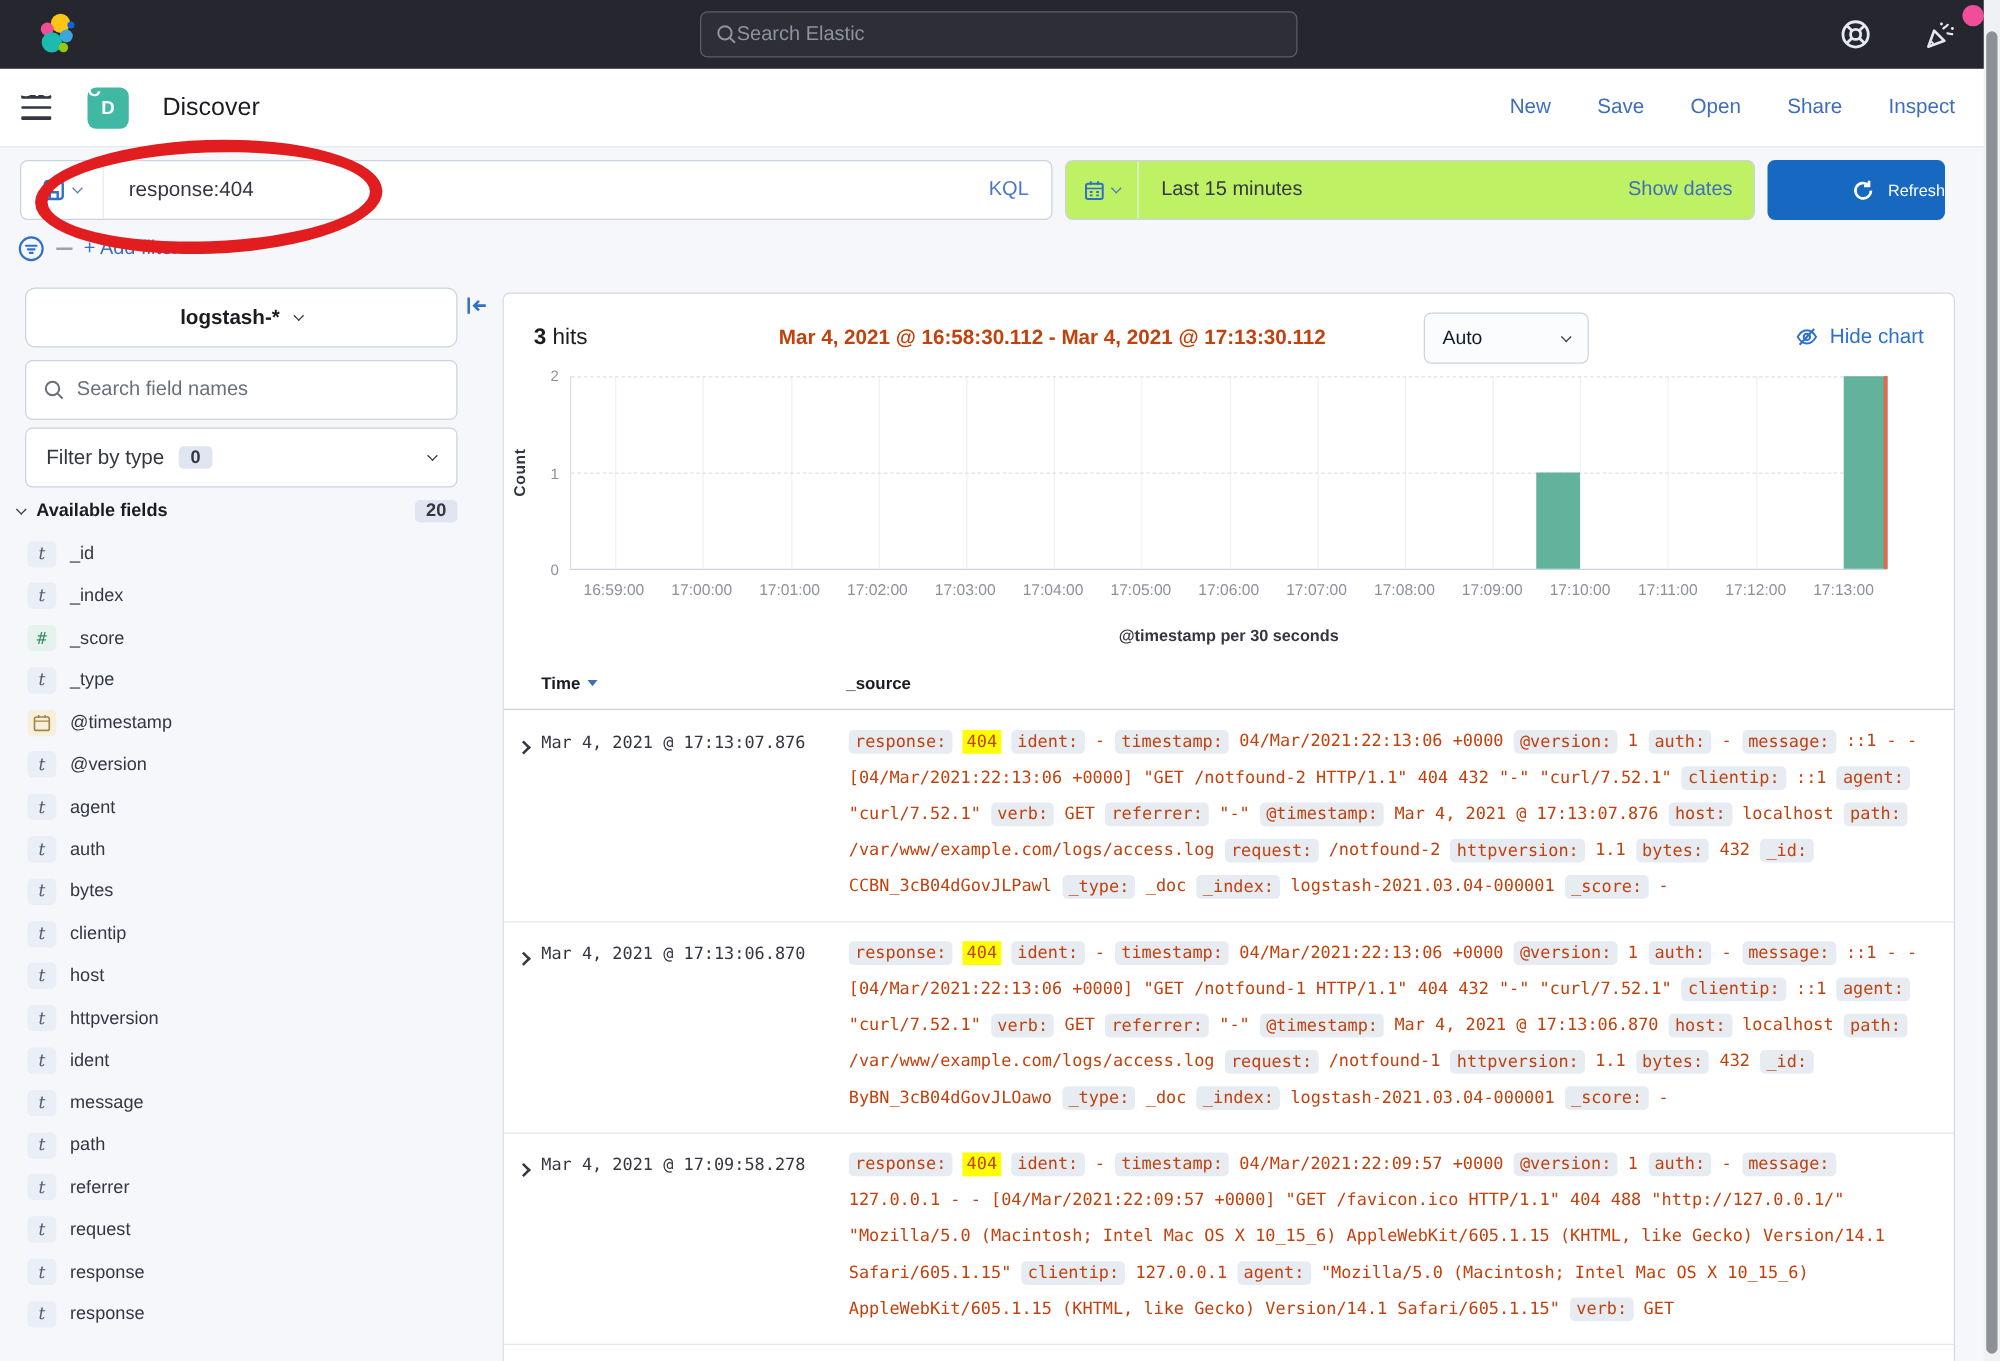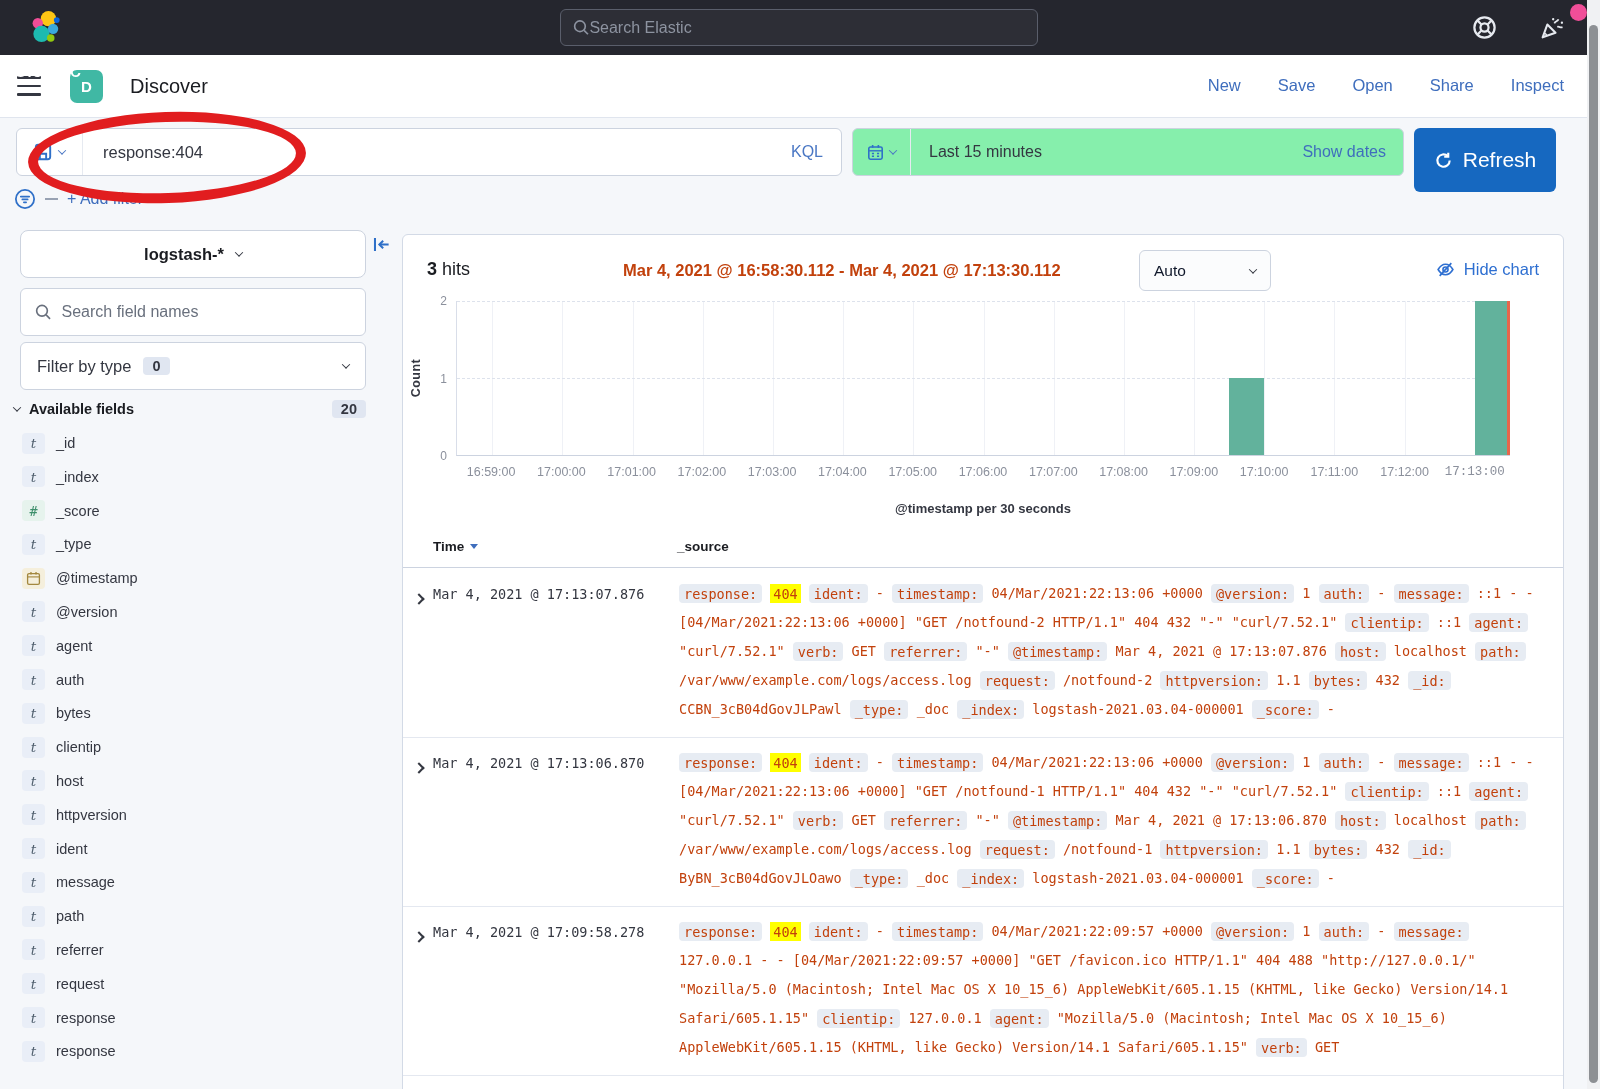--- a/index.html
+++ b/index.html
@@ -35,28 +35,28 @@
   .nav-links { position:absolute; right:36px; top:21px; display:flex; gap:37px; }
   .nav-link { color:#3f6ebd; font-size:16.5px; cursor:pointer; }
   
   .query-group { position:absolute; top:128px; left:16px; width:826px; height:48px; background:#fff;
     border:1px solid #ccd3df; border-radius:6px; display:flex; align-items:center; z-index:3; }
   .sq-btn { width:66px; height:100%; display:flex; align-items:center; justify-content:center; gap:7px;
     border-right:1px solid #e6eaf1; cursor:pointer; }
   .query-text { flex:1; padding-left:20px; font-size:16.5px; color:#343741; border:none; outline:none;
     font-family:inherit; background:transparent; }
   .kql { padding:0 18px; color:#4a77c4; font-size:16px; cursor:pointer; }
-  .date-group { position:absolute; top:128px; left:852px; width:552px; height:48px; background:#86efac;
+  .date-group { position:absolute; top:128px; left:852px; width:552px; height:48px; background:#bef264;
     border:1px solid #ccd3df; border-radius:6px; display:flex; align-items:center; z-index:3; }
   .cal-btn { width:58px; height:100%; display:flex; align-items:center; justify-content:center; gap:6px;
     border-right:1px solid #e6eaf1; cursor:pointer; }
   .date-text { flex:1; padding-left:18px; font-size:16px; color:#343741; }
   .show-dates { padding-right:17px; color:#3f6ebd; font-size:16px; cursor:pointer; }
-  .refresh-btn { position:absolute; top:128px; left:1414px; width:142px; height:64px; background:#1668c0;
-    border-radius:6px; color:#fff; font-size:21px; display:flex; align-items:center; justify-content:center;
+  .refresh-btn { position:absolute; top:128px; left:1414px; width:142px; height:48px; background:#1668c0;
+    border-radius:6px; color:#fff; font-size:13px; display:flex; align-items:center; justify-content:flex-end;
     gap:10px; cursor:pointer; z-index:3; }
   .filter-row { position:absolute; top:186px; left:14px; height:26px; display:flex; align-items:center; gap:9px; }
   .filter-dash { width:13px; height:2px; background:#98a2b3; }
   .add-filter { color:#3f6ebd; font-size:16px; cursor:pointer; }
   
   .sidebar { position:absolute; top:222px; left:0; width:396px; bottom:0; }
   .index-btn { position:absolute; left:20px; top:8px; width:346px; height:48px; background:#fff;
     border:1px solid #ccd3df; border-radius:8px; display:flex; align-items:center; justify-content:center;
     gap:12px; font-weight:bold; font-size:16.5px; color:#1a1c21; cursor:pointer; }
   .collapse-btn { position:absolute; right:5px; top:13px; cursor:pointer; }
@@ -421,21 +421,21 @@
       <div class="xtick" style="left: 30%;">17:03:00</div>
       <div class="xtick" style="left: 36.6667%;">17:04:00</div>
       <div class="xtick" style="left: 43.3333%;">17:05:00</div>
       <div class="xtick" style="left: 50%;">17:06:00</div>
       <div class="xtick" style="left: 56.6667%;">17:07:00</div>
       <div class="xtick" style="left: 63.3333%;">17:08:00</div>
       <div class="xtick" style="left: 70%;">17:09:00</div>
       <div class="xtick" style="left: 76.6667%;">17:10:00</div>
       <div class="xtick" style="left: 83.3333%;">17:11:00</div>
       <div class="xtick" style="left: 90%;">17:12:00</div>
-      <div class="xtick" style="left: 96.6667%; font-family: Liberation Mono, monospace;">17:13:00</div>
+      <div class="xtick" style="left: 96.6667%;">17:13:00</div>
     </div>
   <div class="xlabel">@timestamp per 30 seconds</div>
 
   <div class="thead">
     <span class="th-time">
       <span>Time</span>
       <span class="sort-down"></span>
     </span>
     <span class="th-source">_source</span>
   </div>

